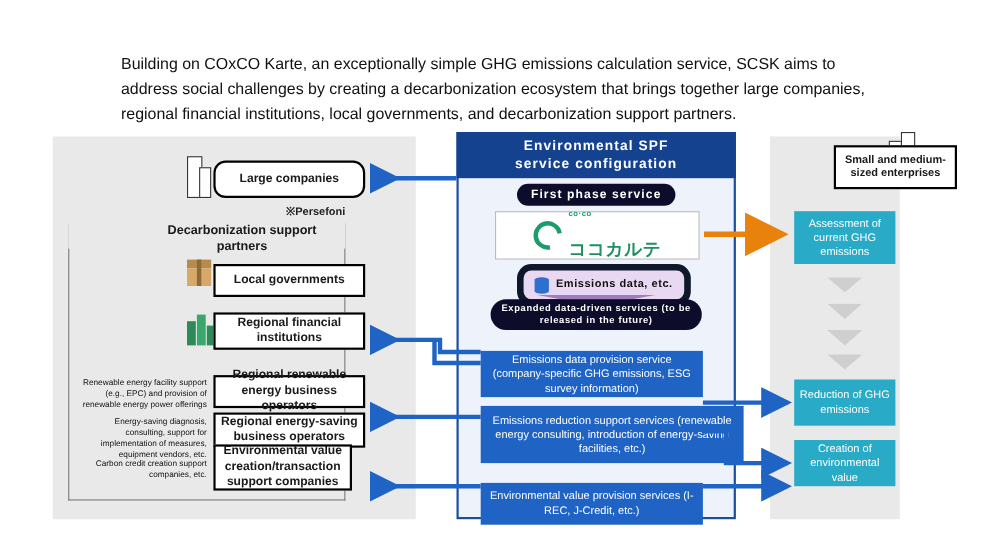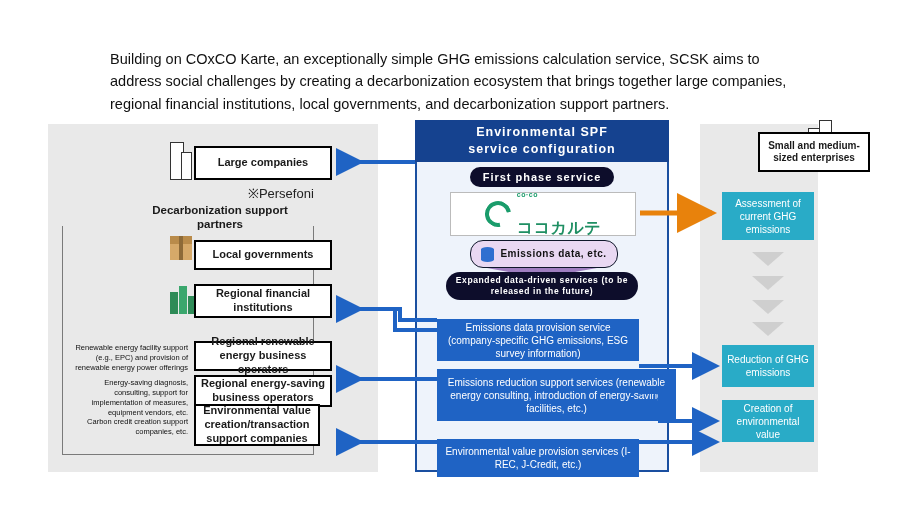--- a/index.html
+++ b/index.html
@@ -17,22 +17,22 @@
   .left-panel{
     position:absolute;left:48px;top:124px;width:330px;height:348px;
     background:#e9e9e9;
   }
   .box-white{
     background:#ffffff;border:2px solid #000;
     display:flex;align-items:center;justify-content:center;
     text-align:center;font-weight:bold;font-size:11px;line-height:1.25;
     box-sizing:border-box;
   }
-  .large-companies{position:absolute;left:194px;top:146px;width:138px;height:34px;}
-  .persefoni{position:absolute;left:248px;top:184px;font-size:13px;color:#222;}
+  .large-companies{position:absolute;left:194px;top:146px;width:138px;height:34px;border-radius:11px;}
+  .persefoni{position:absolute;left:260px;top:184px;font-size:10px;color:#222;font-weight:bold;}
 
   .dsp-group{
     position:absolute;left:62px;top:203px;width:252px;height:252px;
     border:1px solid #7a7a7a;border-top:none;box-sizing:border-box;
   }
   .dsp-title{
     position:absolute;left:130px;top:203px;width:180px;text-align:center;
     font-size:11.5px;font-weight:bold;line-height:1.25;background:#e9e9e9;
     padding:0 4px;box-sizing:border-box;
   }
@@ -81,21 +81,21 @@
     width:26px;height:26px;border-radius:50%;
     border:4px solid #1a9c6b;border-right-color:transparent;
     transform:rotate(35deg);box-sizing:border-box;
   }
   .coco-text{display:flex;flex-direction:column;line-height:1.05;transform:rotate(0deg);}
   .coco-sub{font-size:7px;color:#1a9c6b;font-weight:bold;letter-spacing:.5px;}
   .coco-main{font-size:16px;color:#1f8f63;font-weight:bold;letter-spacing:.5px;margin-top:22px;}
 
   .emissions-pill{
     position:absolute;left:470px;top:240px;width:146px;height:26px;
-    background:#e9d8f2;border:1px solid #0f172a;border-radius:13px;
+    background:#e9d8f2;border:6px solid #0f172a;border-radius:13px;
     display:flex;align-items:center;justify-content:center;gap:6px;
     font-size:10px;font-weight:bold;color:#111;letter-spacing:.5px;line-height:1.15;
     text-align:center;
   }
   .db-icon{width:13px;height:15px;position:relative;flex:none;}
   .db-icon::before,.db-icon::after{
     content:"";position:absolute;left:0;width:13px;height:5px;border-radius:50%;
     background:#2f6fd0;
   }
   .db-icon::before{top:0;}

